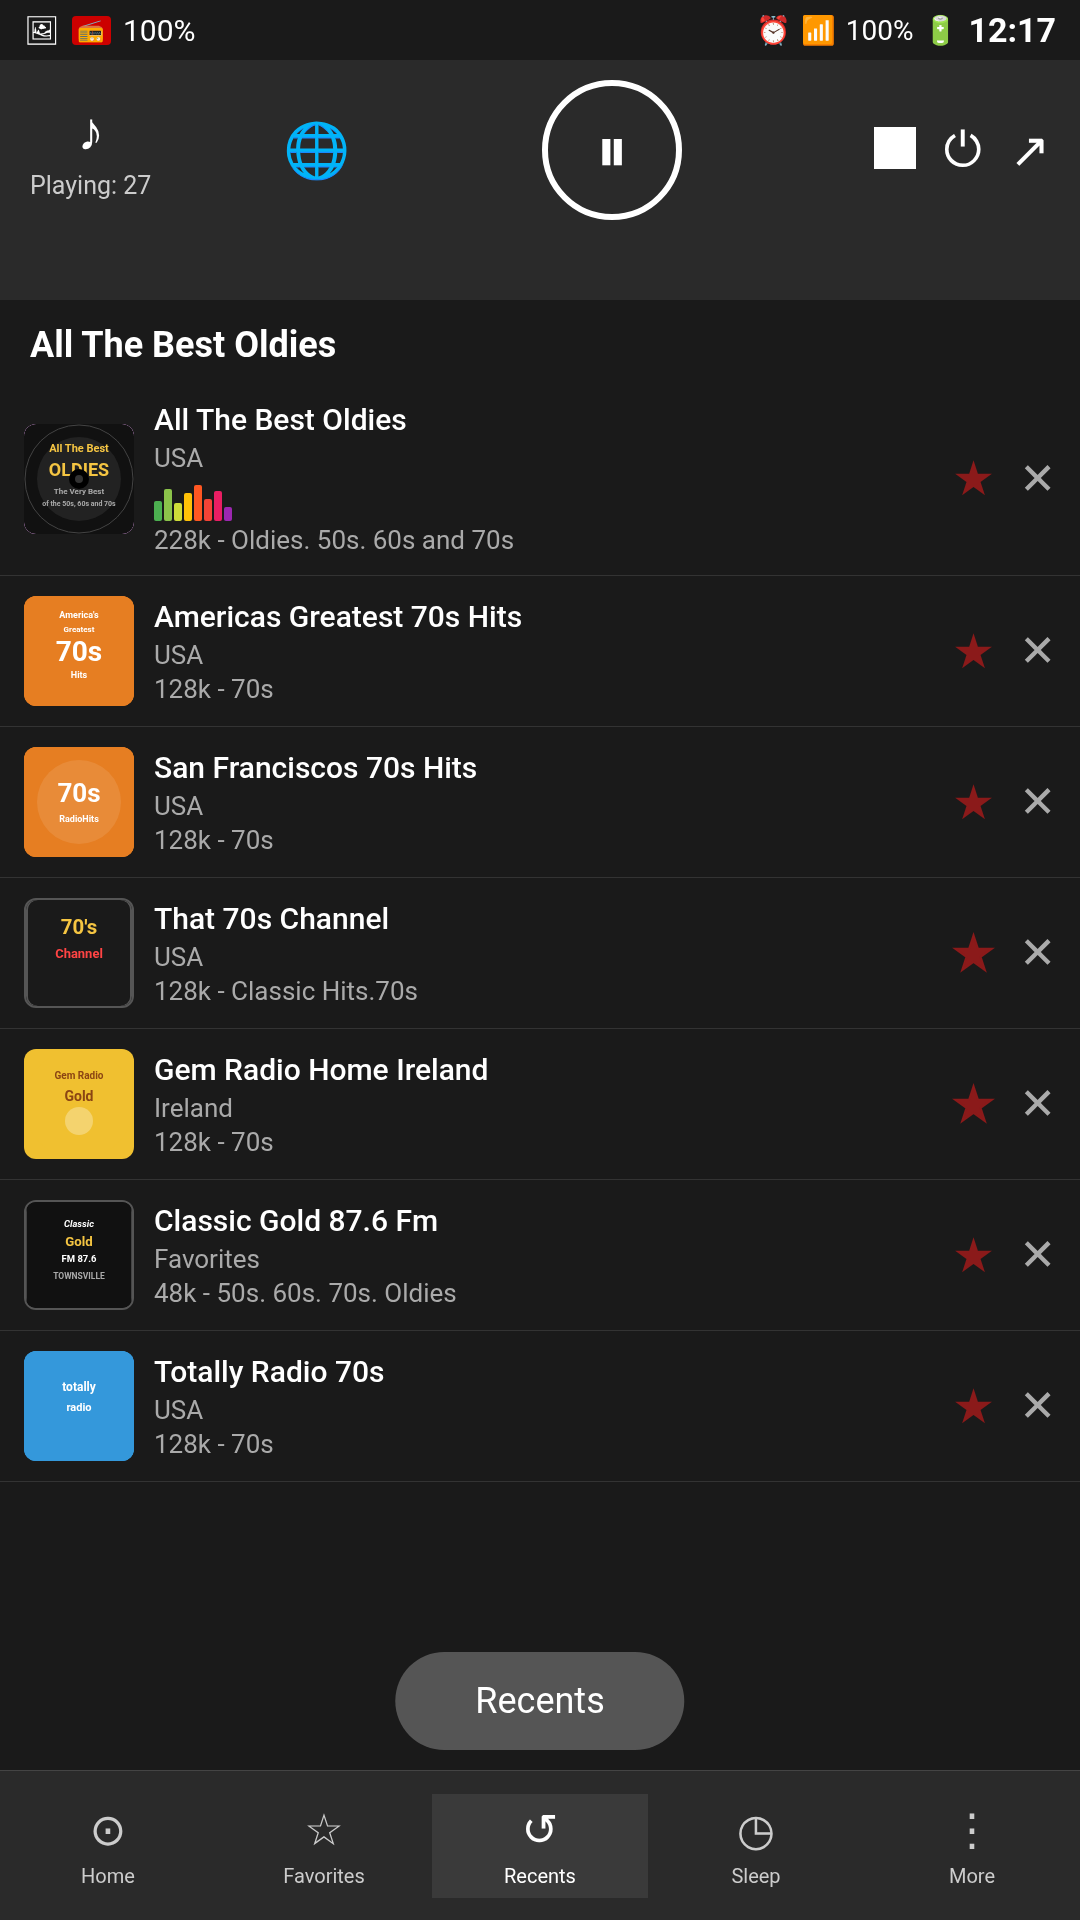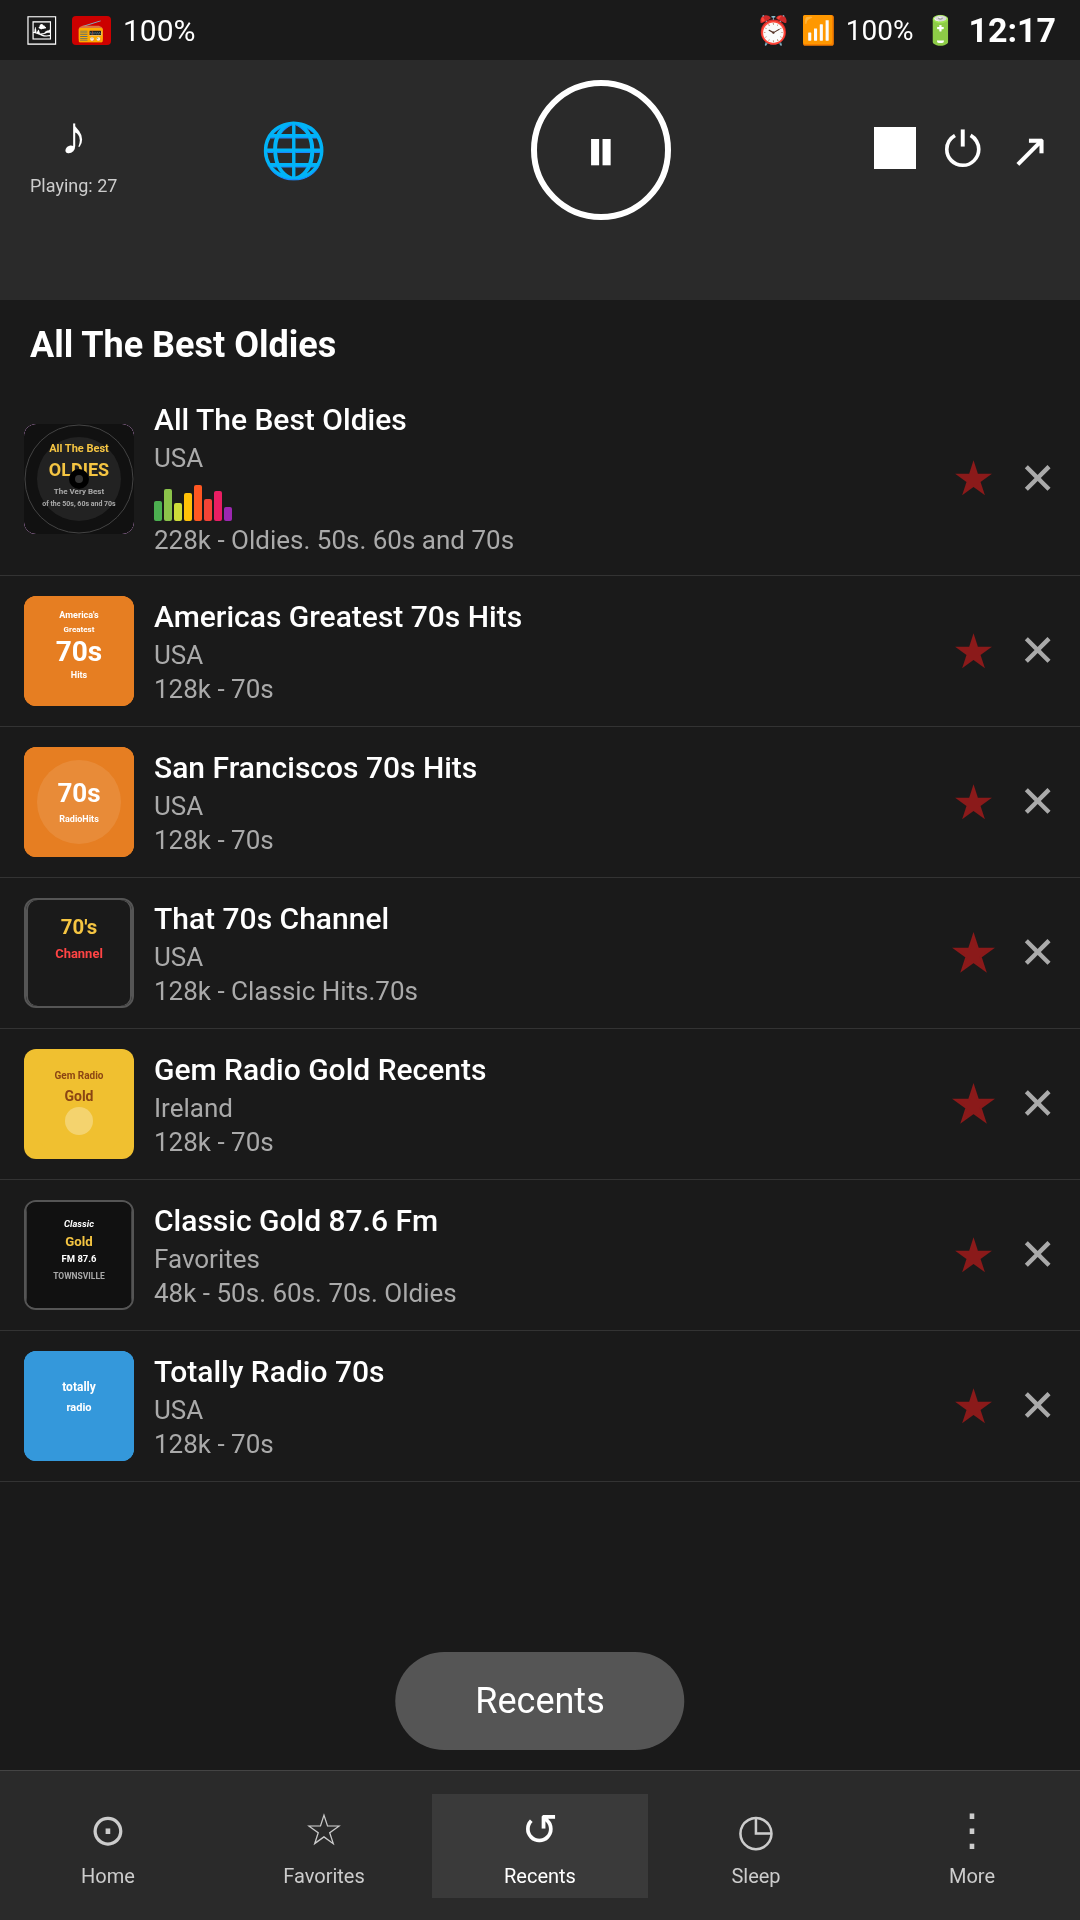--- a/index.html
+++ b/index.html
@@ -59,21 +59,21 @@
       justify-content: space-between;
       width: 100%;
     }
     .player-left-icons {
       display: flex;
       flex-direction: column;
       align-items: center;
       gap: 8px;
     }
     .playing-label {
-      font-size: 18px;
+      font-size: 25px;
       color: #ccc;
     }
     .pause-btn {
       width: 140px;
       height: 140px;
       border-radius: 50%;
       border: 6px solid #fff;
       background: transparent;
       display: flex;
       align-items: center;
@@ -397,21 +397,21 @@
         <div style="width:110px;height:98px;border-radius:12px;background:#f0c030;display:flex;align-items:center;justify-content:center;overflow:hidden;">
         <svg width="110" height="110" viewBox="0 0 110 110">
           <circle cx="55" cy="55" r="55" fill="#f0c030"></circle>
           <text x="55" y="30" text-anchor="middle" fill="#8b4513" font-size="10" font-weight="bold">Gem Radio</text>
           <text x="55" y="52" text-anchor="middle" fill="#8b4513" font-size="14" font-weight="bold">Gold</text>
           <circle cx="55" cy="72" r="14" fill="#fff" opacity="0.3"></circle>
         </svg>
       </div>
       </div>
       <div class="station-info">
-        <div class="station-name">Gem Radio Gold Recents</div>
+        <div class="station-name">Gem Radio Home Ireland</div>
         <div class="station-country">Ireland</div>
 
         <div class="station-bitrate">128k - 70s</div>
       </div>
       <div class="station-actions">
         <span class="star-btn star-empty">★</span>
         <span class="close-btn">✕</span>
       </div>
     </div>
     <div class="station-item">

